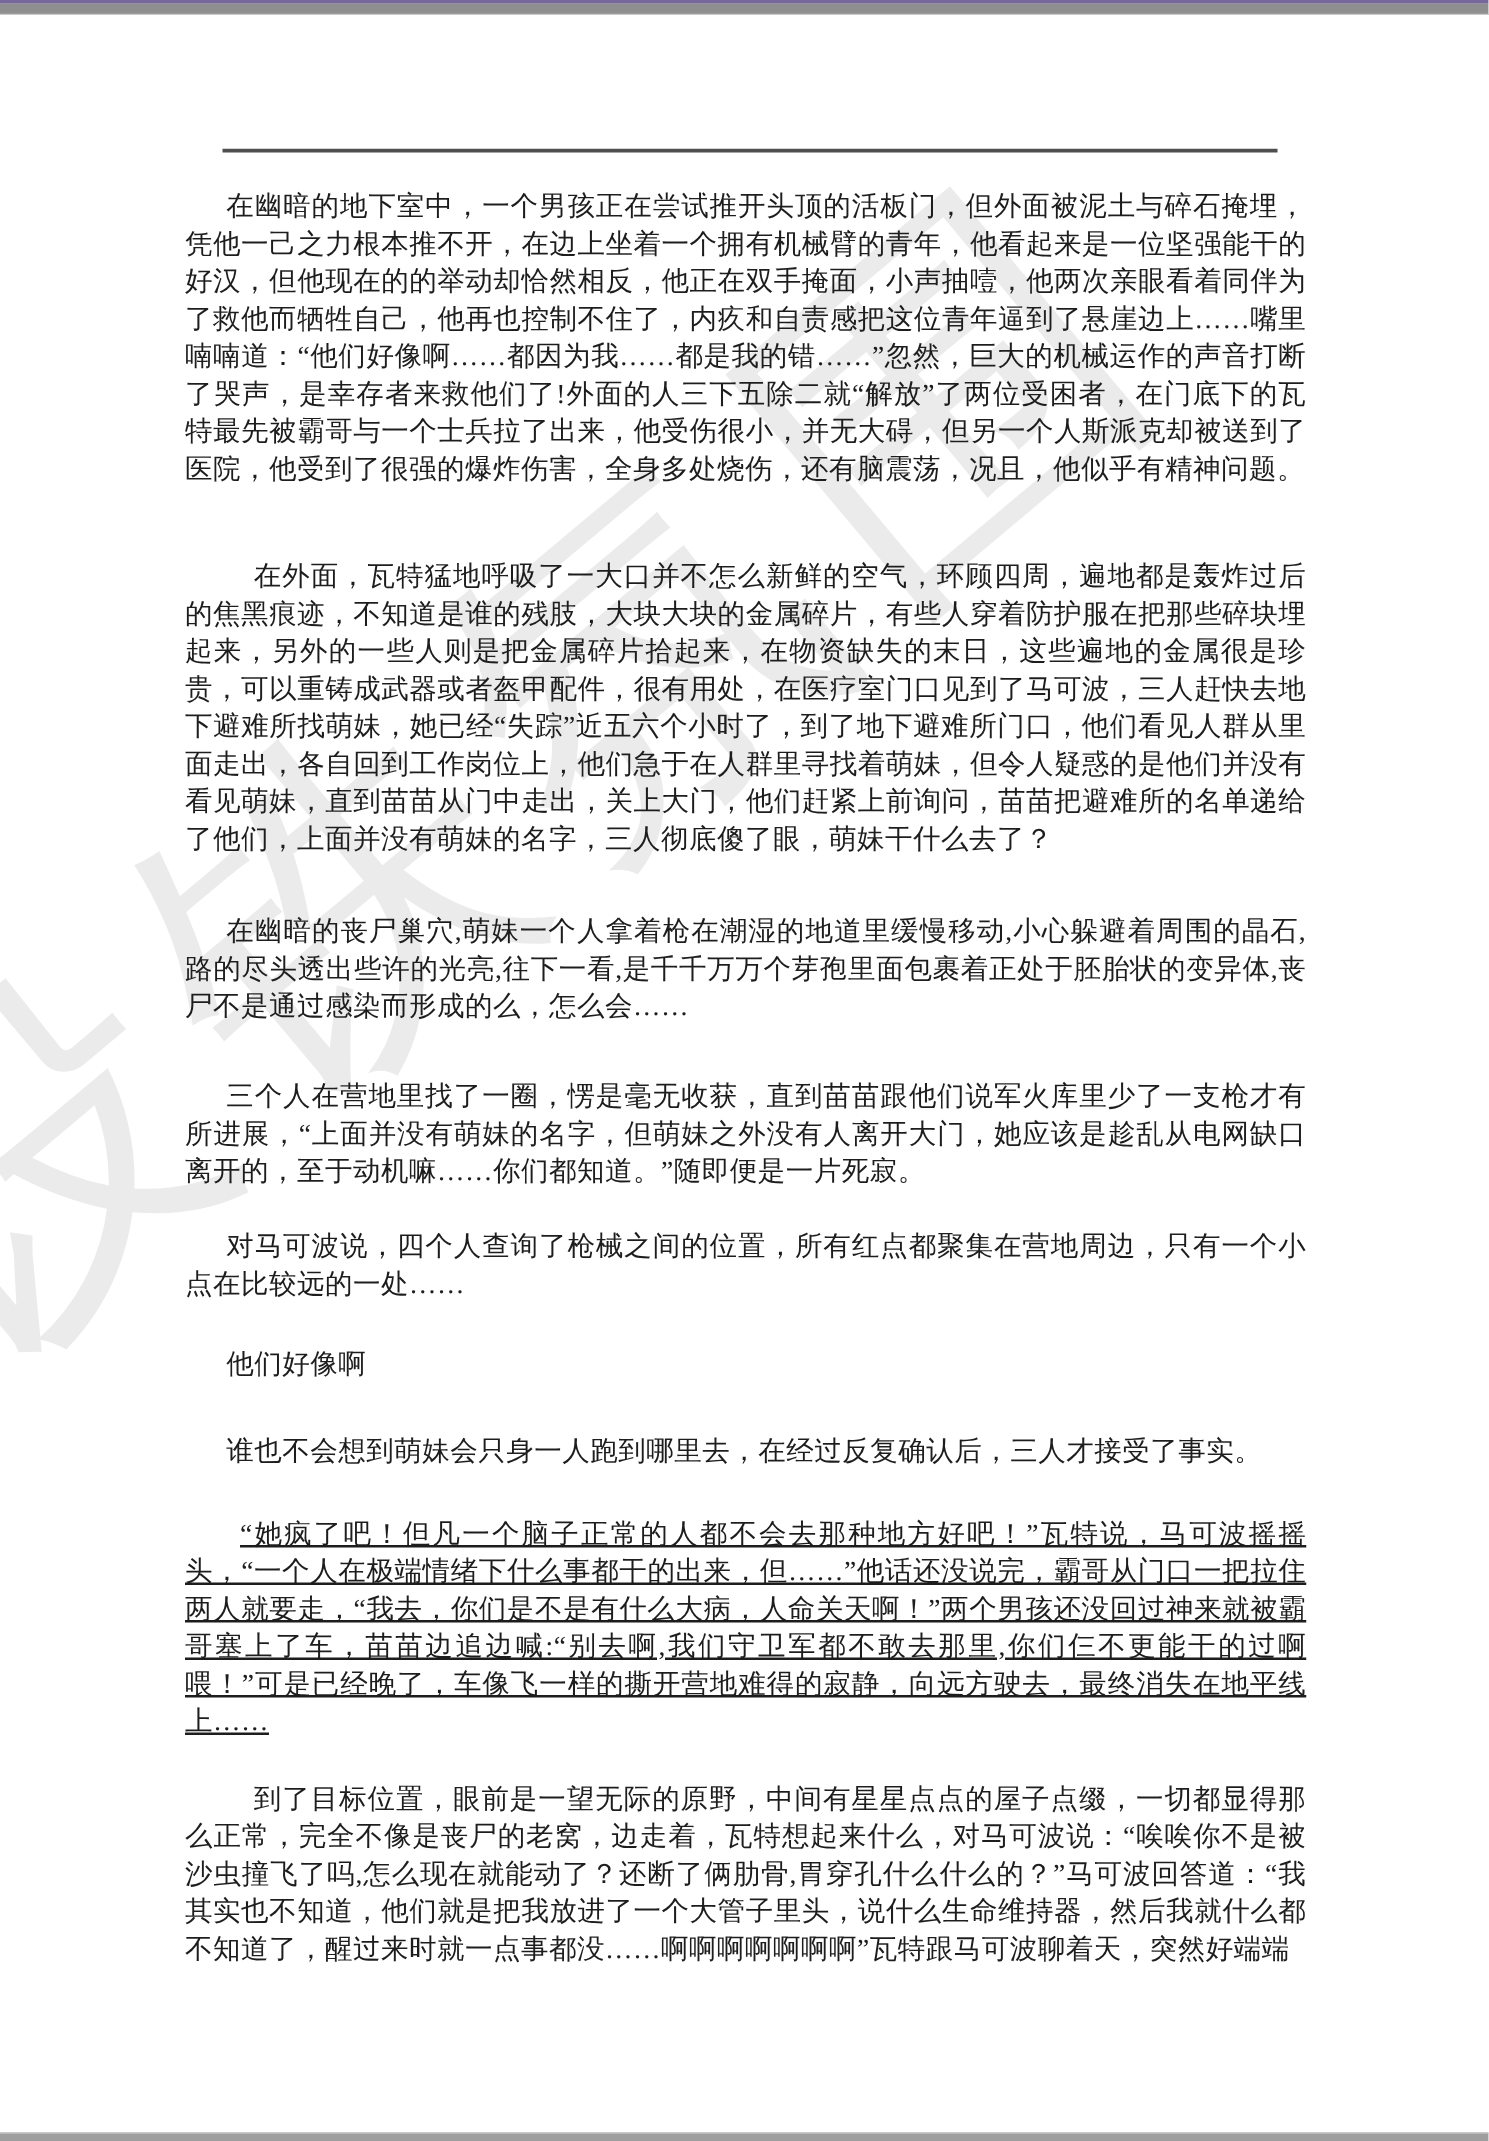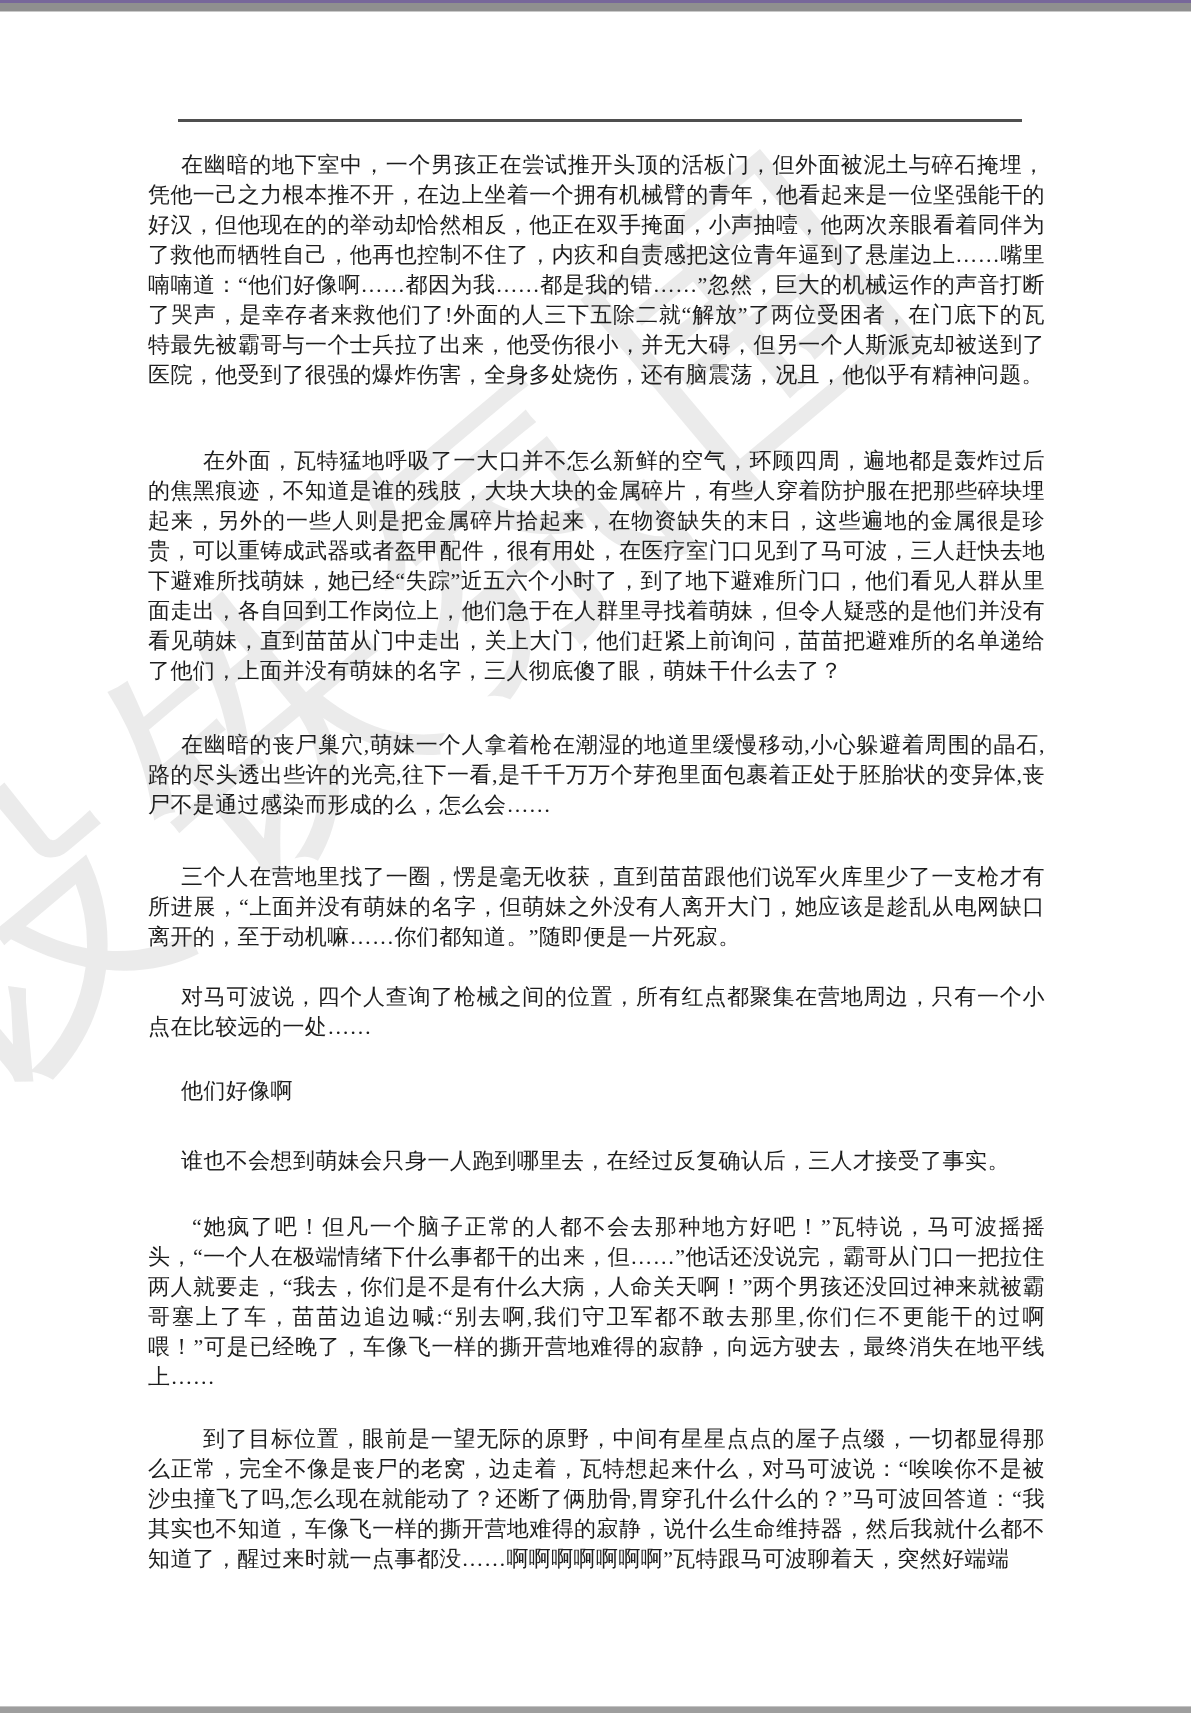--- a/index.html
+++ b/index.html
@@ -53,21 +53,21 @@
     letter-spacing: 0.4px;
     text-align: justify;
   }
   .content p, .content h2 {
     margin: 0; padding: 0;
     font-weight: normal;
     font-size: 22px;
     line-height: 30px;
   }
   .ind-15 { text-indent: 1.5em; }
-  .ind-20 { text-indent: 2em; }
+  .ind-20 { text-indent: 2em; text-decoration: underline; }
   .ind-25 { text-indent: 2.5em; }
   .blk0 { margin-bottom: 56px !important; }
   .blk1 { margin-bottom: 44px !important; }
   .blk2 { margin-bottom: 42px !important; }
   .blk3 { margin-bottom: 30px !important; }
   .blk4 { margin-bottom: 34px !important; }
   .blk5 { margin-bottom: 40px !important; }
   .blk6 { margin-bottom: 36px !important; }
   .blk7 { margin-bottom: 32px !important; }
   .blk8 { margin-bottom: 0 !important; }
@@ -88,18 +88,18 @@
 
   <div class="content">
     <p class="blk0 ind-15">在幽暗的地下室中，一个男孩正在尝试推开头顶的活板门，但外面被泥土与碎石掩埋，凭他一己之力根本推不开，在边上坐着一个拥有机械臂的青年，他看起来是一位坚强能干的好汉，但他现在的的举动却恰然相反，他正在双手掩面，小声抽噎，他两次亲眼看着同伴为了救他而牺牲自己，他再也控制不住了，内疚和自责感把这位青年逼到了悬崖边上……嘴里喃喃道：“他们好像啊……都因为我……都是我的错……”忽然，巨大的机械运作的声音打断了哭声，是幸存者来救他们了!外面的人三下五除二就“解放”了两位受困者，在门底下的瓦特最先被霸哥与一个士兵拉了出来，他受伤很小，并无大碍，但另一个人斯派克却被送到了医院，他受到了很强的爆炸伤害，全身多处烧伤，还有脑震荡，况且，他似乎有精神问题。</p>
     <p class="blk1 ind-25">在外面，瓦特猛地呼吸了一大口并不怎么新鲜的空气，环顾四周，遍地都是轰炸过后的焦黑痕迹，不知道是谁的残肢，大块大块的金属碎片，有些人穿着防护服在把那些碎块埋起来，另外的一些人则是把金属碎片拾起来，在物资缺失的末日，这些遍地的金属很是珍贵，可以重铸成武器或者盔甲配件，很有用处，在医疗室门口见到了马可波，三人赶快去地下避难所找萌妹，她已经“失踪”近五六个小时了，到了地下避难所门口，他们看见人群从里面走出，各自回到工作岗位上，他们急于在人群里寻找着萌妹，但令人疑惑的是他们并没有看见萌妹，直到苗苗从门中走出，关上大门，他们赶紧上前询问，苗苗把避难所的名单递给了他们，上面并没有萌妹的名字，三人彻底傻了眼，萌妹干什么去了？</p>
     <p class="blk2 ind-15">在幽暗的丧尸巢穴,萌妹一个人拿着枪在潮湿的地道里缓慢移动,小心躲避着周围的晶石,路的尽头透出些许的光亮,往下一看,是千千万万个芽孢里面包裹着正处于胚胎状的变异体,丧尸不是通过感染而形成的么，怎么会……</p>
     <p class="blk3 ind-15">三个人在营地里找了一圈，愣是毫无收获，直到苗苗跟他们说军火库里少了一支枪才有所进展，“上面并没有萌妹的名字，但萌妹之外没有人离开大门，她应该是趁乱从电网缺口离开的，至于动机嘛……你们都知道。”随即便是一片死寂。</p>
     <p class="blk4 ind-15">对马可波说，四个人查询了枪械之间的位置，所有红点都聚集在营地周边，只有一个小点在比较远的一处……</p>
     <h2 class="blk5 ind-15">他们好像啊</h2>
     <p class="blk6 ind-15">谁也不会想到萌妹会只身一人跑到哪里去，在经过反复确认后，三人才接受了事实。</p>
     <p class="blk7 ind-20">“她疯了吧！但凡一个脑子正常的人都不会去那种地方好吧！”瓦特说，马可波摇摇头，“一个人在极端情绪下什么事都干的出来，但……”他话还没说完，霸哥从门口一把拉住两人就要走，“我去，你们是不是有什么大病，人命关天啊！”两个男孩还没回过神来就被霸哥塞上了车，苗苗边追边喊:“别去啊,我们守卫军都不敢去那里,你们仨不更能干的过啊喂！”可是已经晚了，车像飞一样的撕开营地难得的寂静，向远方驶去，最终消失在地平线上……</p>
-    <p class="blk8 ind-25">到了目标位置，眼前是一望无际的原野，中间有星星点点的屋子点缀，一切都显得那么正常，完全不像是丧尸的老窝，边走着，瓦特想起来什么，对马可波说：“唉唉你不是被沙虫撞飞了吗,怎么现在就能动了？还断了俩肋骨,胃穿孔什么什么的？”马可波回答道：“我其实也不知道，车像飞一样的撕开营地难得的寂静，说什么生命维持器，然后我就什么都不知道了，醒过来时就一点事都没……啊啊啊啊啊啊啊”瓦特跟马可波聊着天，突然好端端</p>
+    <p class="blk8 ind-25">到了目标位置，眼前是一望无际的原野，中间有星星点点的屋子点缀，一切都显得那么正常，完全不像是丧尸的老窝，边走着，瓦特想起来什么，对马可波说：“唉唉你不是被沙虫撞飞了吗,怎么现在就能动了？还断了俩肋骨,胃穿孔什么什么的？”马可波回答道：“我其实也不知道，他们就是把我放进了一个大管子里头，说什么生命维持器，然后我就什么都不知道了，醒过来时就一点事都没……啊啊啊啊啊啊啊”瓦特跟马可波聊着天，突然好端端</p>
   </div>
 
   <div class="bottom-strip"></div>
 
 </div>
 
 </body></html>

